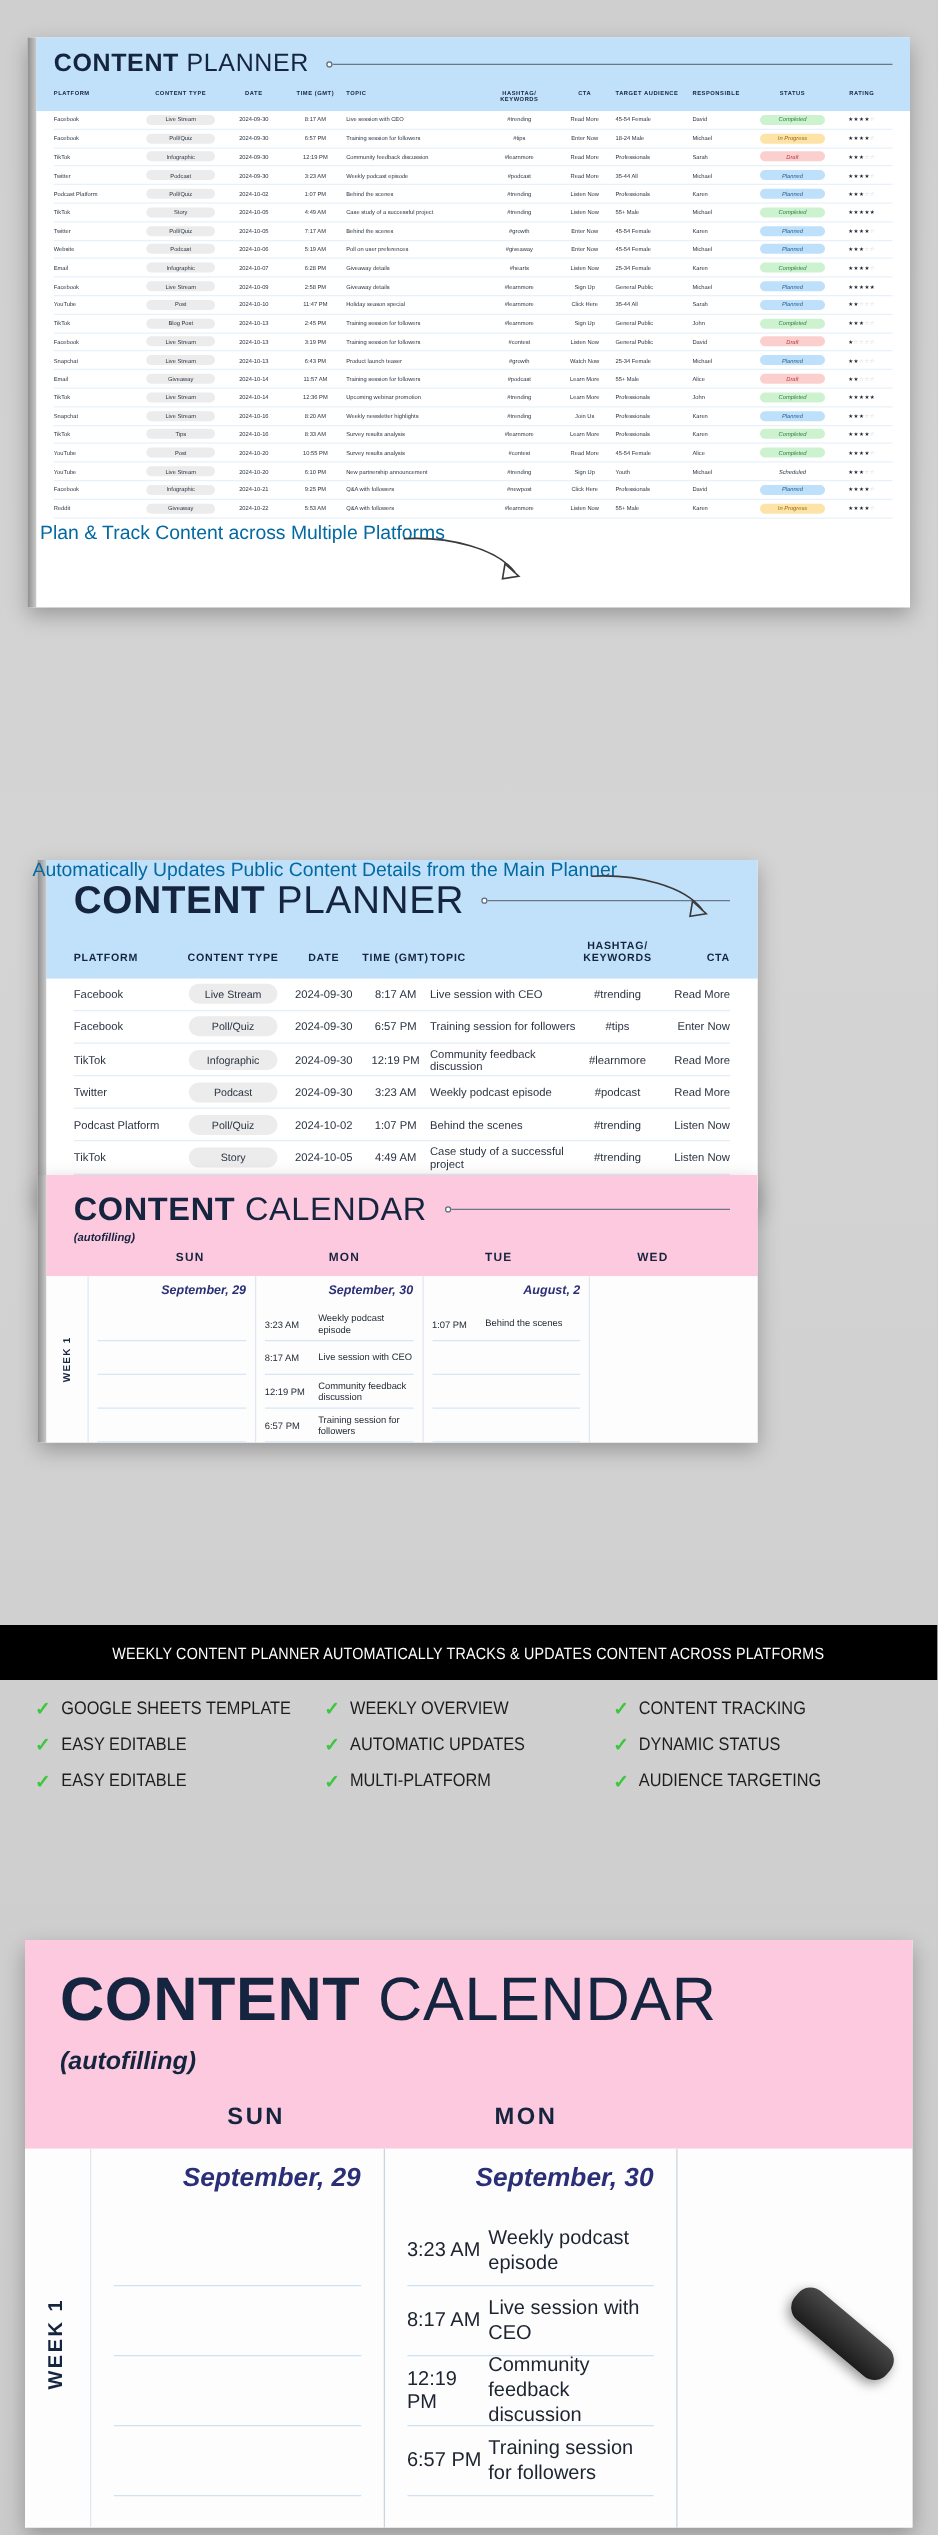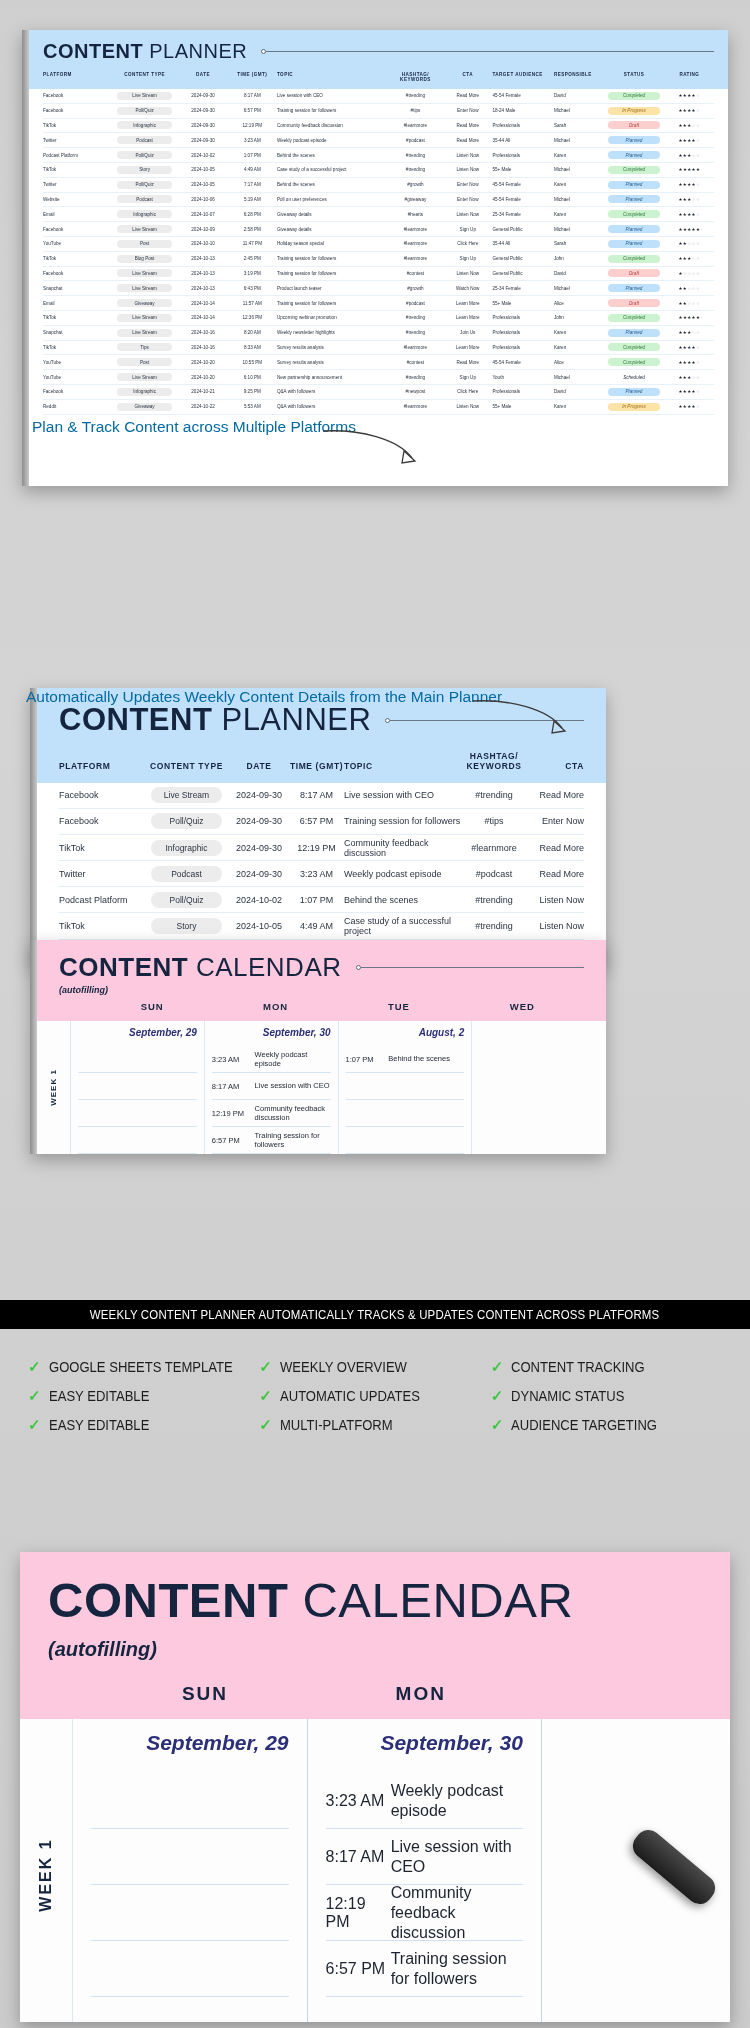--- a/index.html
+++ b/index.html
@@ -578,21 +578,21 @@
           <div class="d-date">2024-10-05</div>
           <div class="d-time">7:17 AM</div>
           <div class="d-topic">Behind the scenes</div>
           <div class="d-tag">#growth</div>
           <div class="d-cta">Enter Now</div>
         </div>
       </div>
   </div>
 </div>
 
-<div class="caption" style="left:26px; top:688px;">Automatically Updates Weekly Content Details from the Main Planner</div>
+<div class="caption" style="left:26px; top:688px;">Automatically Updates Public Content Details from the Main Planner</div>
 <svg class="arrow" style="left:470px; top:695px;" width="110" height="42" viewBox="0 0 110 42">
   <path d="M3 6 C40 4, 78 14, 92 33" stroke="#3a3a3a" stroke-width="1.4" fill="none"></path>
   <path d="M84 26 L95 36 L82 38 Z" fill="none" stroke="#3a3a3a" stroke-width="1.3"></path>
 </svg>
 
 <div class="panel" id="panel3">
   <div class="panel-shade"></div>
   <div style="padding-left:7px;">
     <div class="cal-head">
       <div class="hdr-bar">
@@ -672,21 +672,21 @@
           </div>
           <div class="cal-ev">
             <div class="tm"></div>
             <div class="tx"></div>
           </div>
         </div>
       </div>
   </div>
 </div>
 
-<div id="banner" style="top:1300px; height:29px;">
+<div id="banner" style="top:1300px; height:44px;">
   <span>WEEKLY CONTENT PLANNER AUTOMATICALLY TRACKS &amp; UPDATES CONTENT ACROSS PLATFORMS</span>
 </div>
 
 <div id="features" style="top:1358px; height:110px;">
     <div class="feat-col">
       <div class="feat-item">
         <span class="chk" style="color:#3ec63e">✓</span>
         <span class="lbl">GOOGLE SHEETS TEMPLATE</span>
       </div>
       <div class="feat-item">

